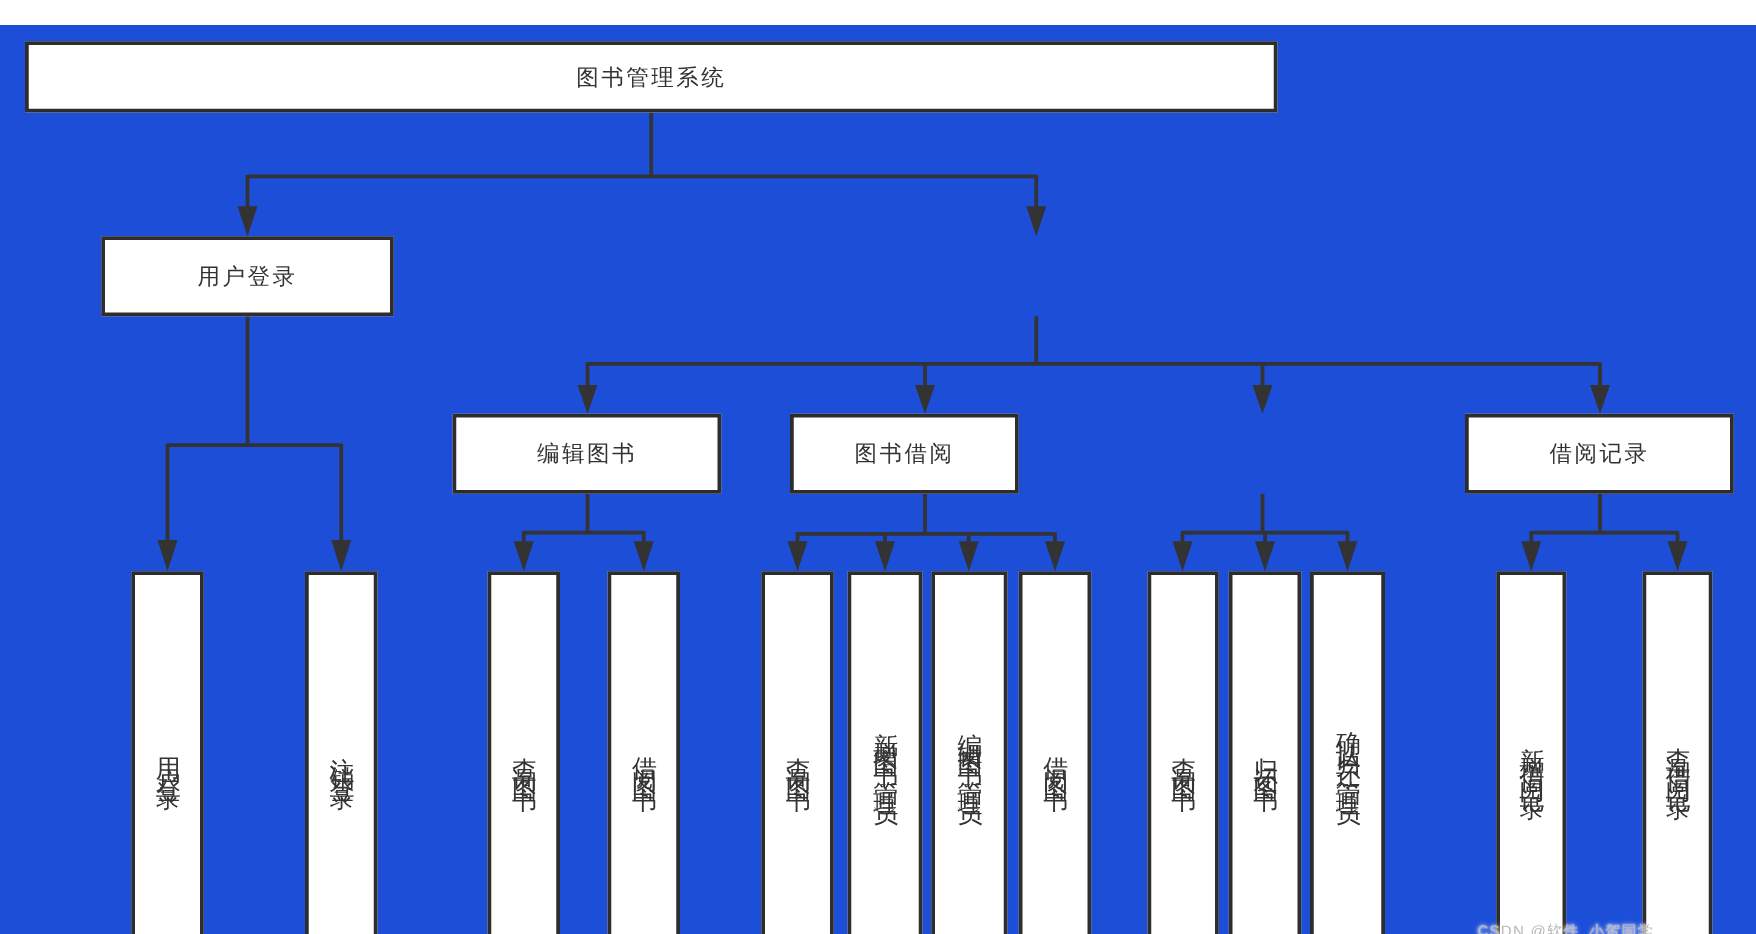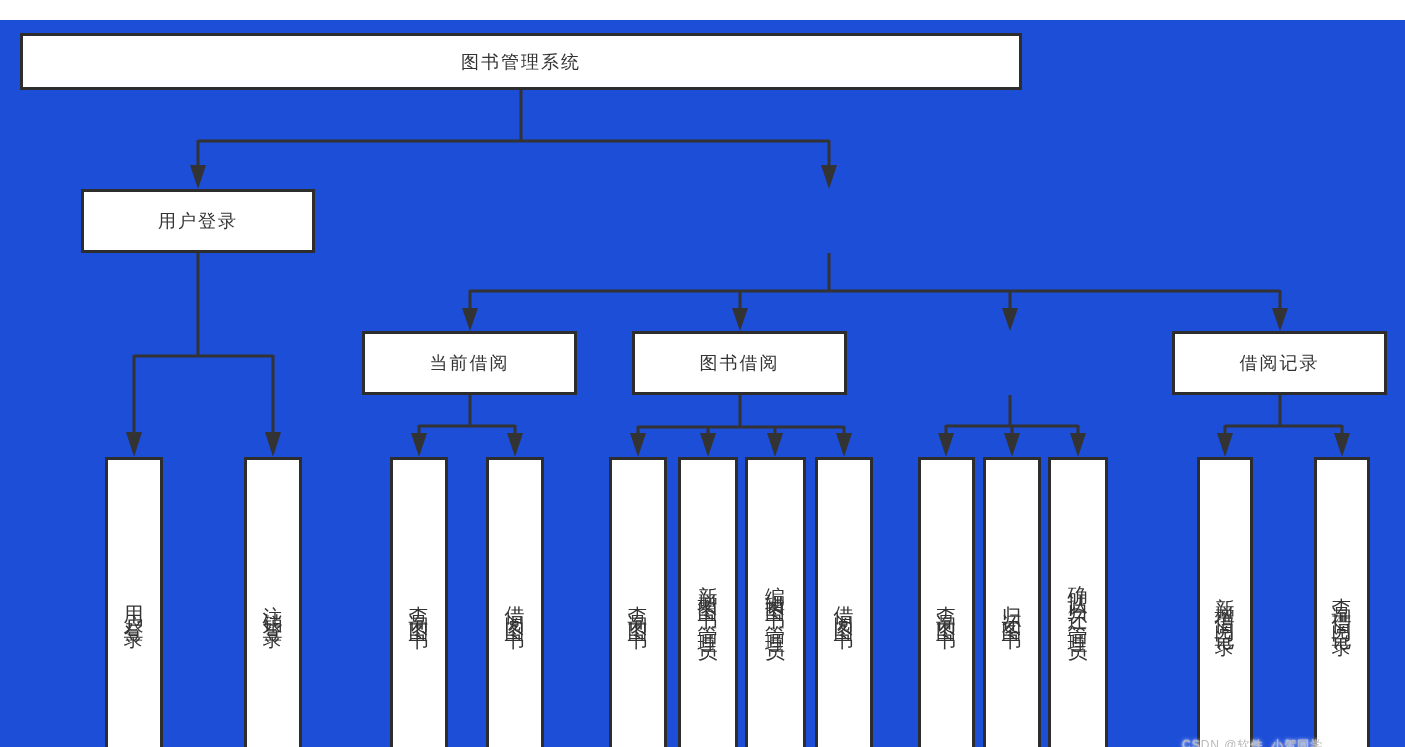--- a/index.html
+++ b/index.html
@@ -40,21 +40,21 @@
     letter-spacing: 8px;
     line-height: 1;
     color: #333333;
   }
   .leaf { top: 437px; height: 298px; }
 
   #box-root        { left: 20px;  top: 13px;  width: 1002px; height: 57px; }
   #box-user-login  { left: 81px;  top: 169px; width: 234px;  height: 64px; }
   #box-book-mgmt   { left: 712px; top: 169px; width: 235px;  height: 64px; }
   #box-new-rec     { left: 362px; top: 311px; width: 215px;  height: 64px; }
-  #box-borrow      { left: 632px; top: 311px; width: 215px;  height: 64px; }
+  #box-borrow      { left: 632px; top: 311px; width: 183px;  height: 64px; }
   #box-current     { left: 902px; top: 311px; width: 215px;  height: 64px; }
   #box-records     { left: 1172px;top: 311px; width: 215px;  height: 64px; }
 
   #leaf-user-login  { left: 105px;  width: 58px; }
   #leaf-logout      { left: 244px;  width: 58px; }
   #leaf-nbr-query   { left: 390px;  width: 58px; }
   #leaf-nbr-borrow  { left: 486px;  width: 58px; }
   #leaf-bb-query    { left: 609px;  width: 58px; }
   #leaf-bb-add      { left: 678px;  width: 60px; }
   #leaf-bb-edit     { left: 745px;  width: 61px; }
@@ -124,21 +124,21 @@
 
   <div class="box" id="box-root">
     <span class="h-label">图书管理系统</span>
   </div>
 
   <div class="box" id="box-user-login">
     <span class="h-label">用户登录</span>
   </div>
 
   <div class="box" id="box-new-rec">
-    <span class="h-label">当前借阅</span>
+    <span class="h-label">编辑图书</span>
   </div>
   <div class="box" id="box-borrow">
     <span class="h-label">图书借阅</span>
   </div>
   <div class="box" id="box-records">
     <span class="h-label">借阅记录</span>
   </div>
 
   <div class="box leaf" id="leaf-user-login">
     <span class="v-label">用户登录</span>

